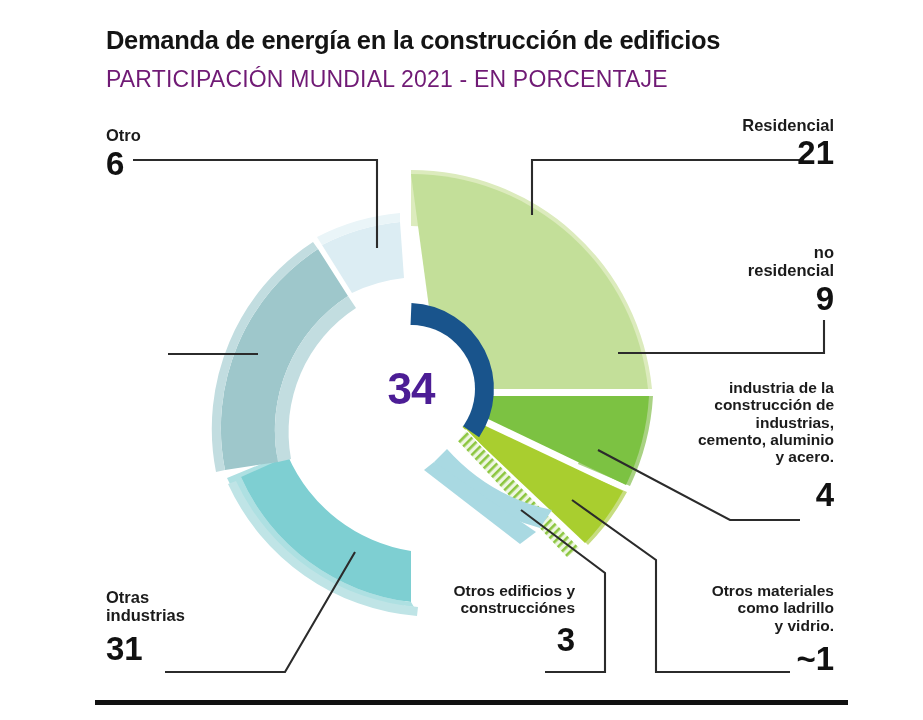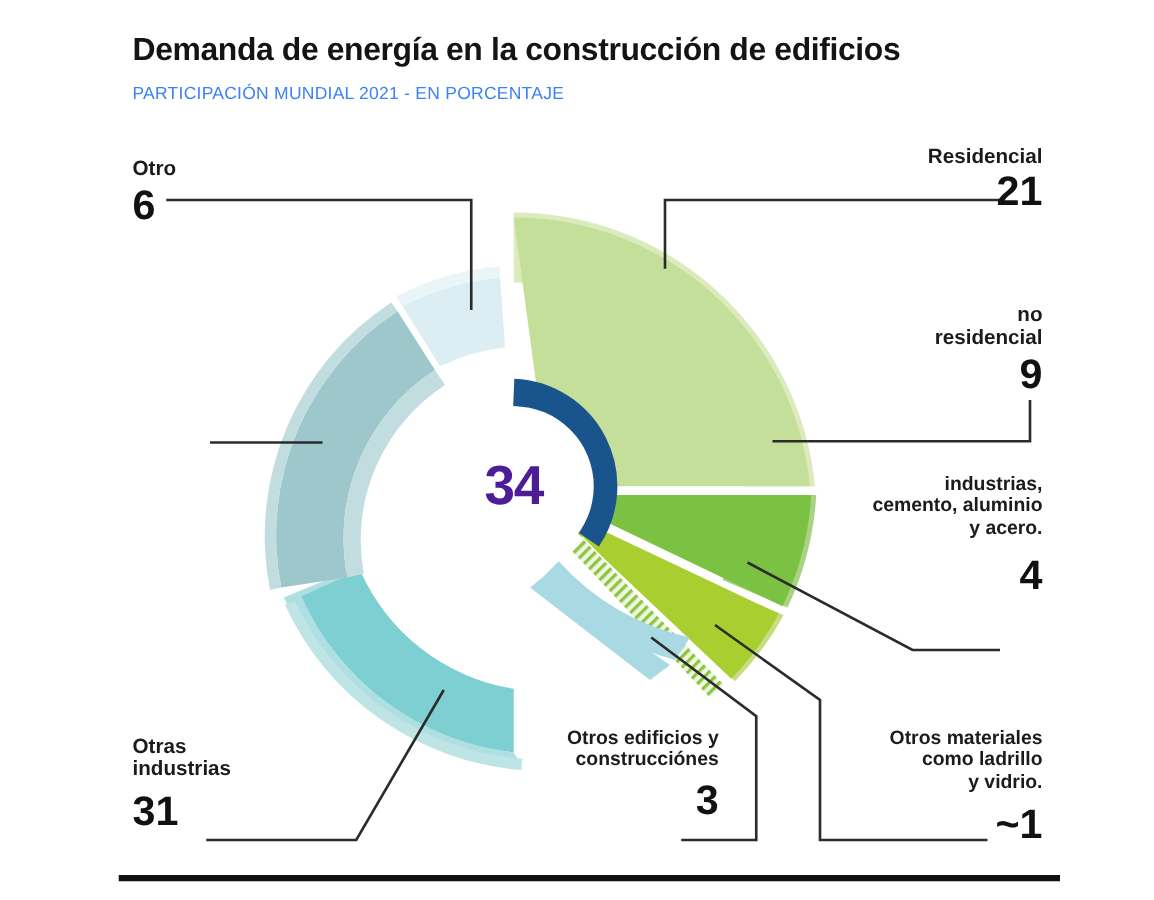--- a/index.html
+++ b/index.html
@@ -11,22 +11,22 @@
   #stage{position:relative;width:761px;height:720px;}
 
   
   .title{
     position:absolute;left:106px;top:26px;
     font-size:25.5px;font-weight:bold;letter-spacing:-.3px;
     color:#141414;white-space:nowrap;
   }
   .subtitle{
     position:absolute;left:106px;top:66px;
-    font-size:14px;font-weight:normal;letter-spacing:.2px;
-    color:#3b82f6;white-space:nowrap;
+    font-size:23px;font-weight:normal;letter-spacing:.2px;
+    color:#701a75;white-space:nowrap;
   }
 
   
   #chart{position:absolute;left:0;top:0;}
 
   
   .lbl{position:absolute;line-height:1.12;}
   .lbl .cap{font-size:16.5px;font-weight:bold;color:#1b1b1b;}
   .lbl .num{font-size:33px;font-weight:bold;color:#111111;line-height:1.0;}
   .lbl.small .cap{font-size:15.5px;}
@@ -161,20 +161,22 @@
     <div class="num">21</div>
   </div>
 
   <div class="lbl ta-r" id="lbl-noresid">
     <div class="cap">no</div>
     <div class="cap">residencial</div>
     <div class="num">9</div>
   </div>
 
   <div class="lbl ta-r small" id="lbl-industria">
+    <div class="cap">industria de la</div>
+    <div class="cap">construcción de</div>
     <div class="cap">industrias,</div>
     <div class="cap">cemento, aluminio</div>
     <div class="cap">y acero.</div>
     <div class="num">4</div>
   </div>
 
   <div class="lbl ta-r small" id="lbl-otrosmat">
     <div class="cap">Otros materiales</div>
     <div class="cap">como ladrillo</div>
     <div class="cap">y vidrio.</div>

